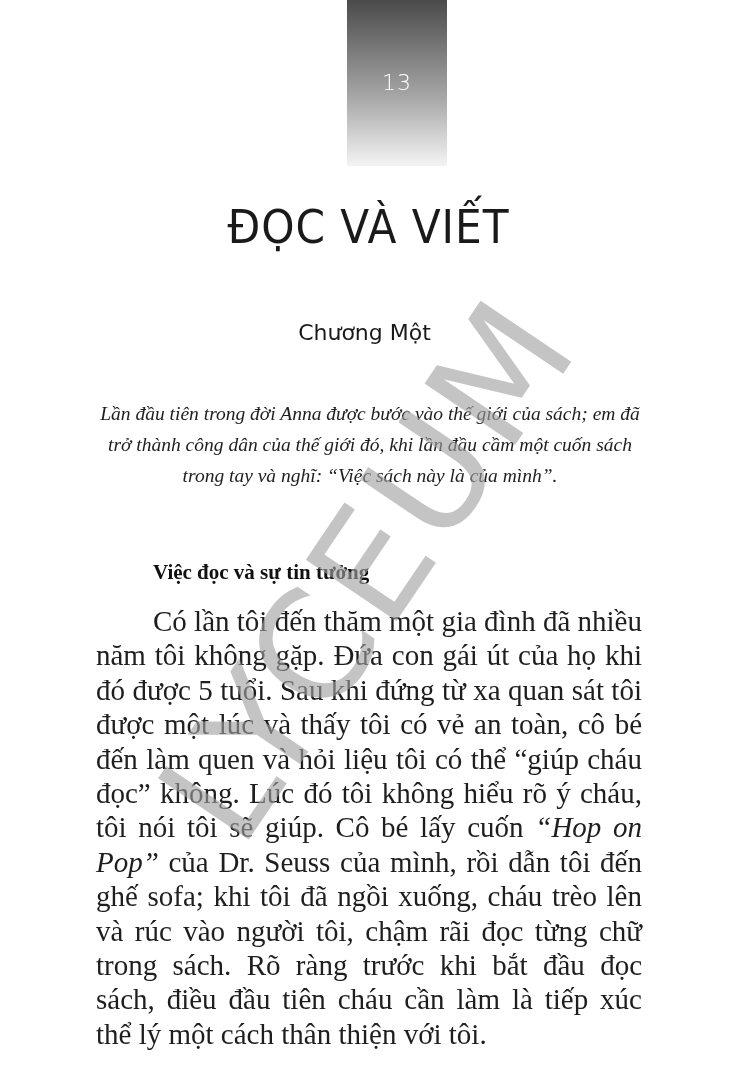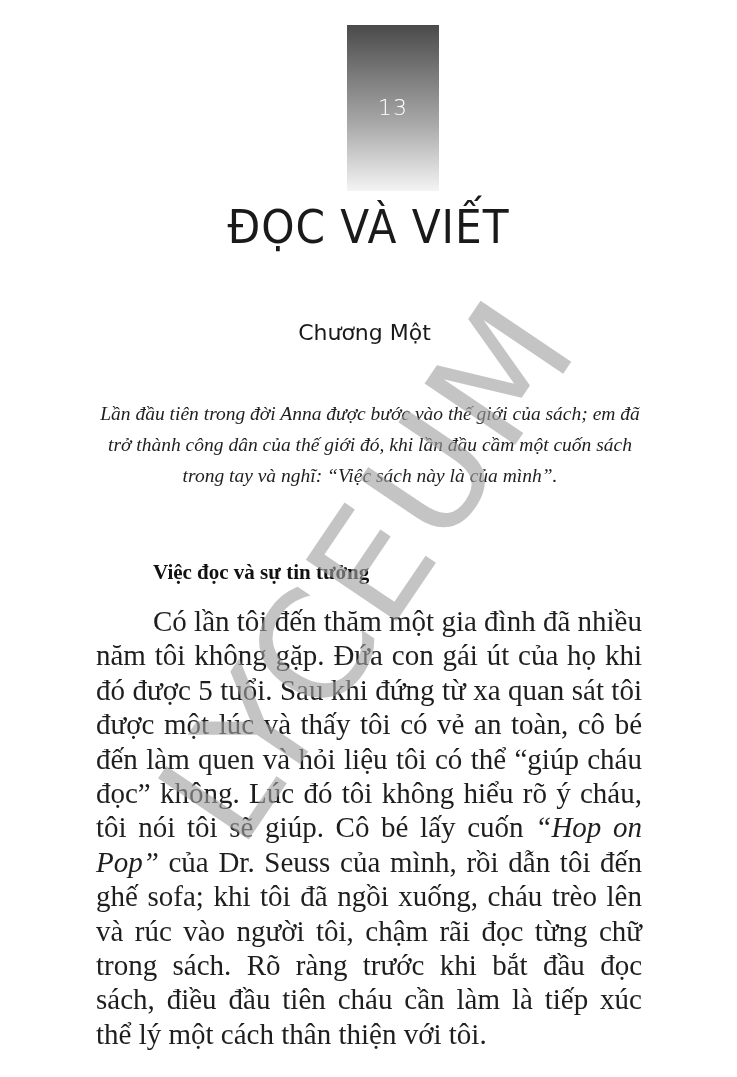--- a/index.html
+++ b/index.html
@@ -17,24 +17,23 @@
     }
     .page {
       position: absolute;
       inset: 0;
       background: #ffffff;
     }
     .page-tab {
       position: absolute;
       left: 347px;
       top: 0;
-      width: 92px;
+      width: 100px;
       height: 166px;
       background: linear-gradient(to bottom, #4a4a4a 0%, #7a7a7a 30%, #a9a9a9 60%, #d8d8d8 85%, #f4f4f4 100%);
-      margin-top: 25px;
     }
     .page-number {
       position: absolute;
       left: 0;
       right: 0;
       top: 70px;
       text-align: center;
       font-family: "DejaVu Sans", sans-serif;
       font-size: 22px;
       font-weight: 300;

